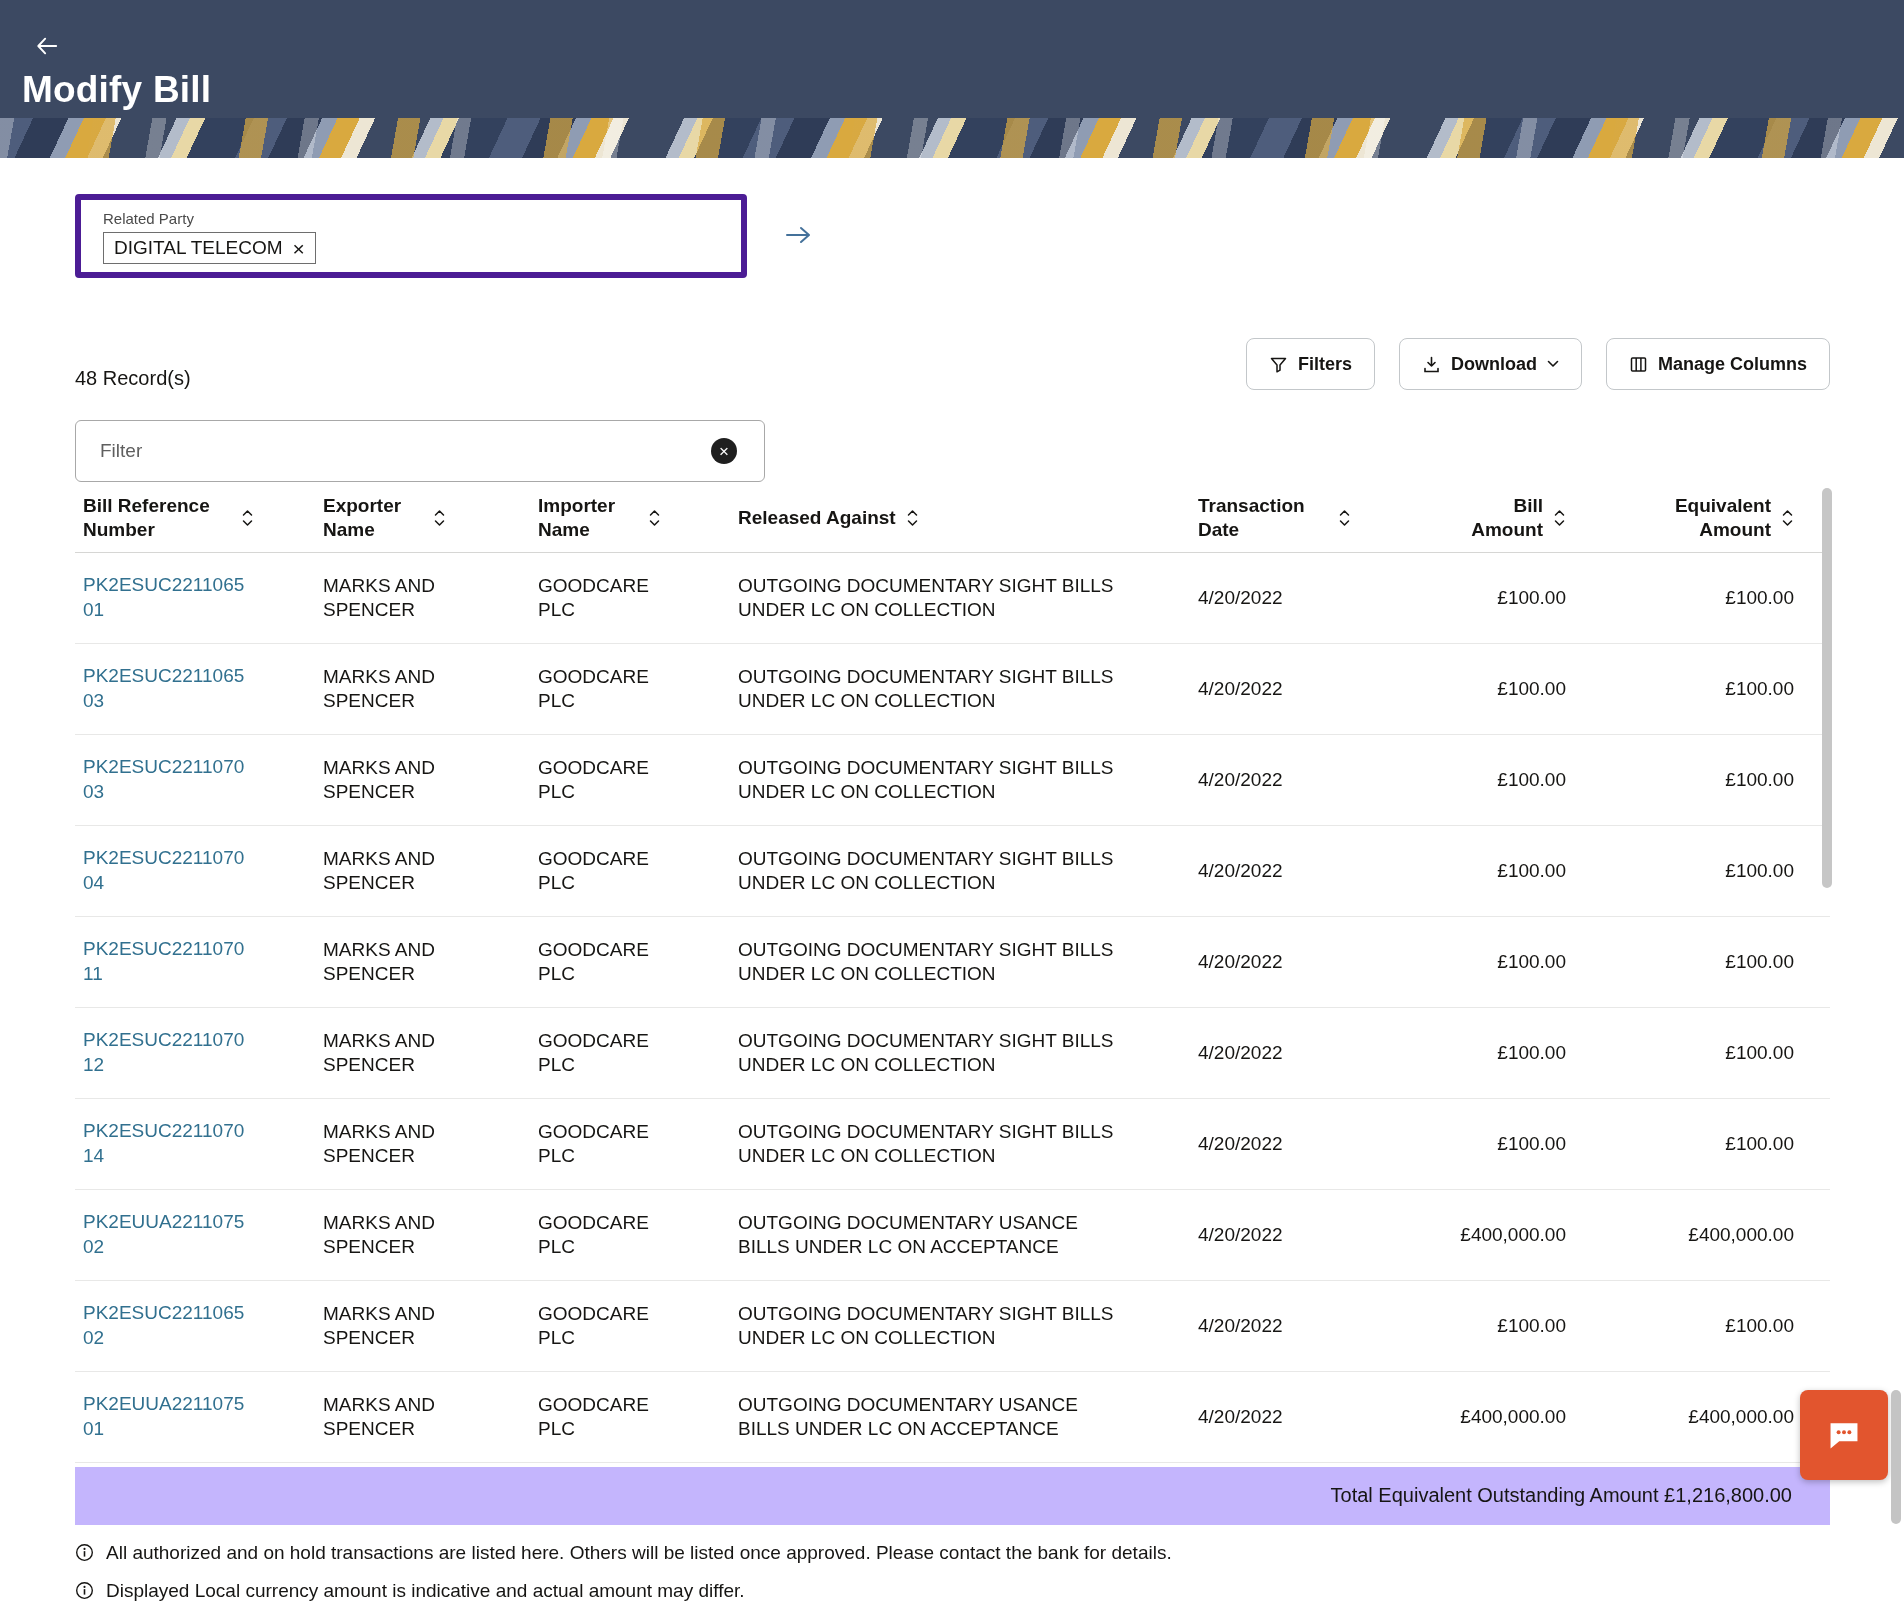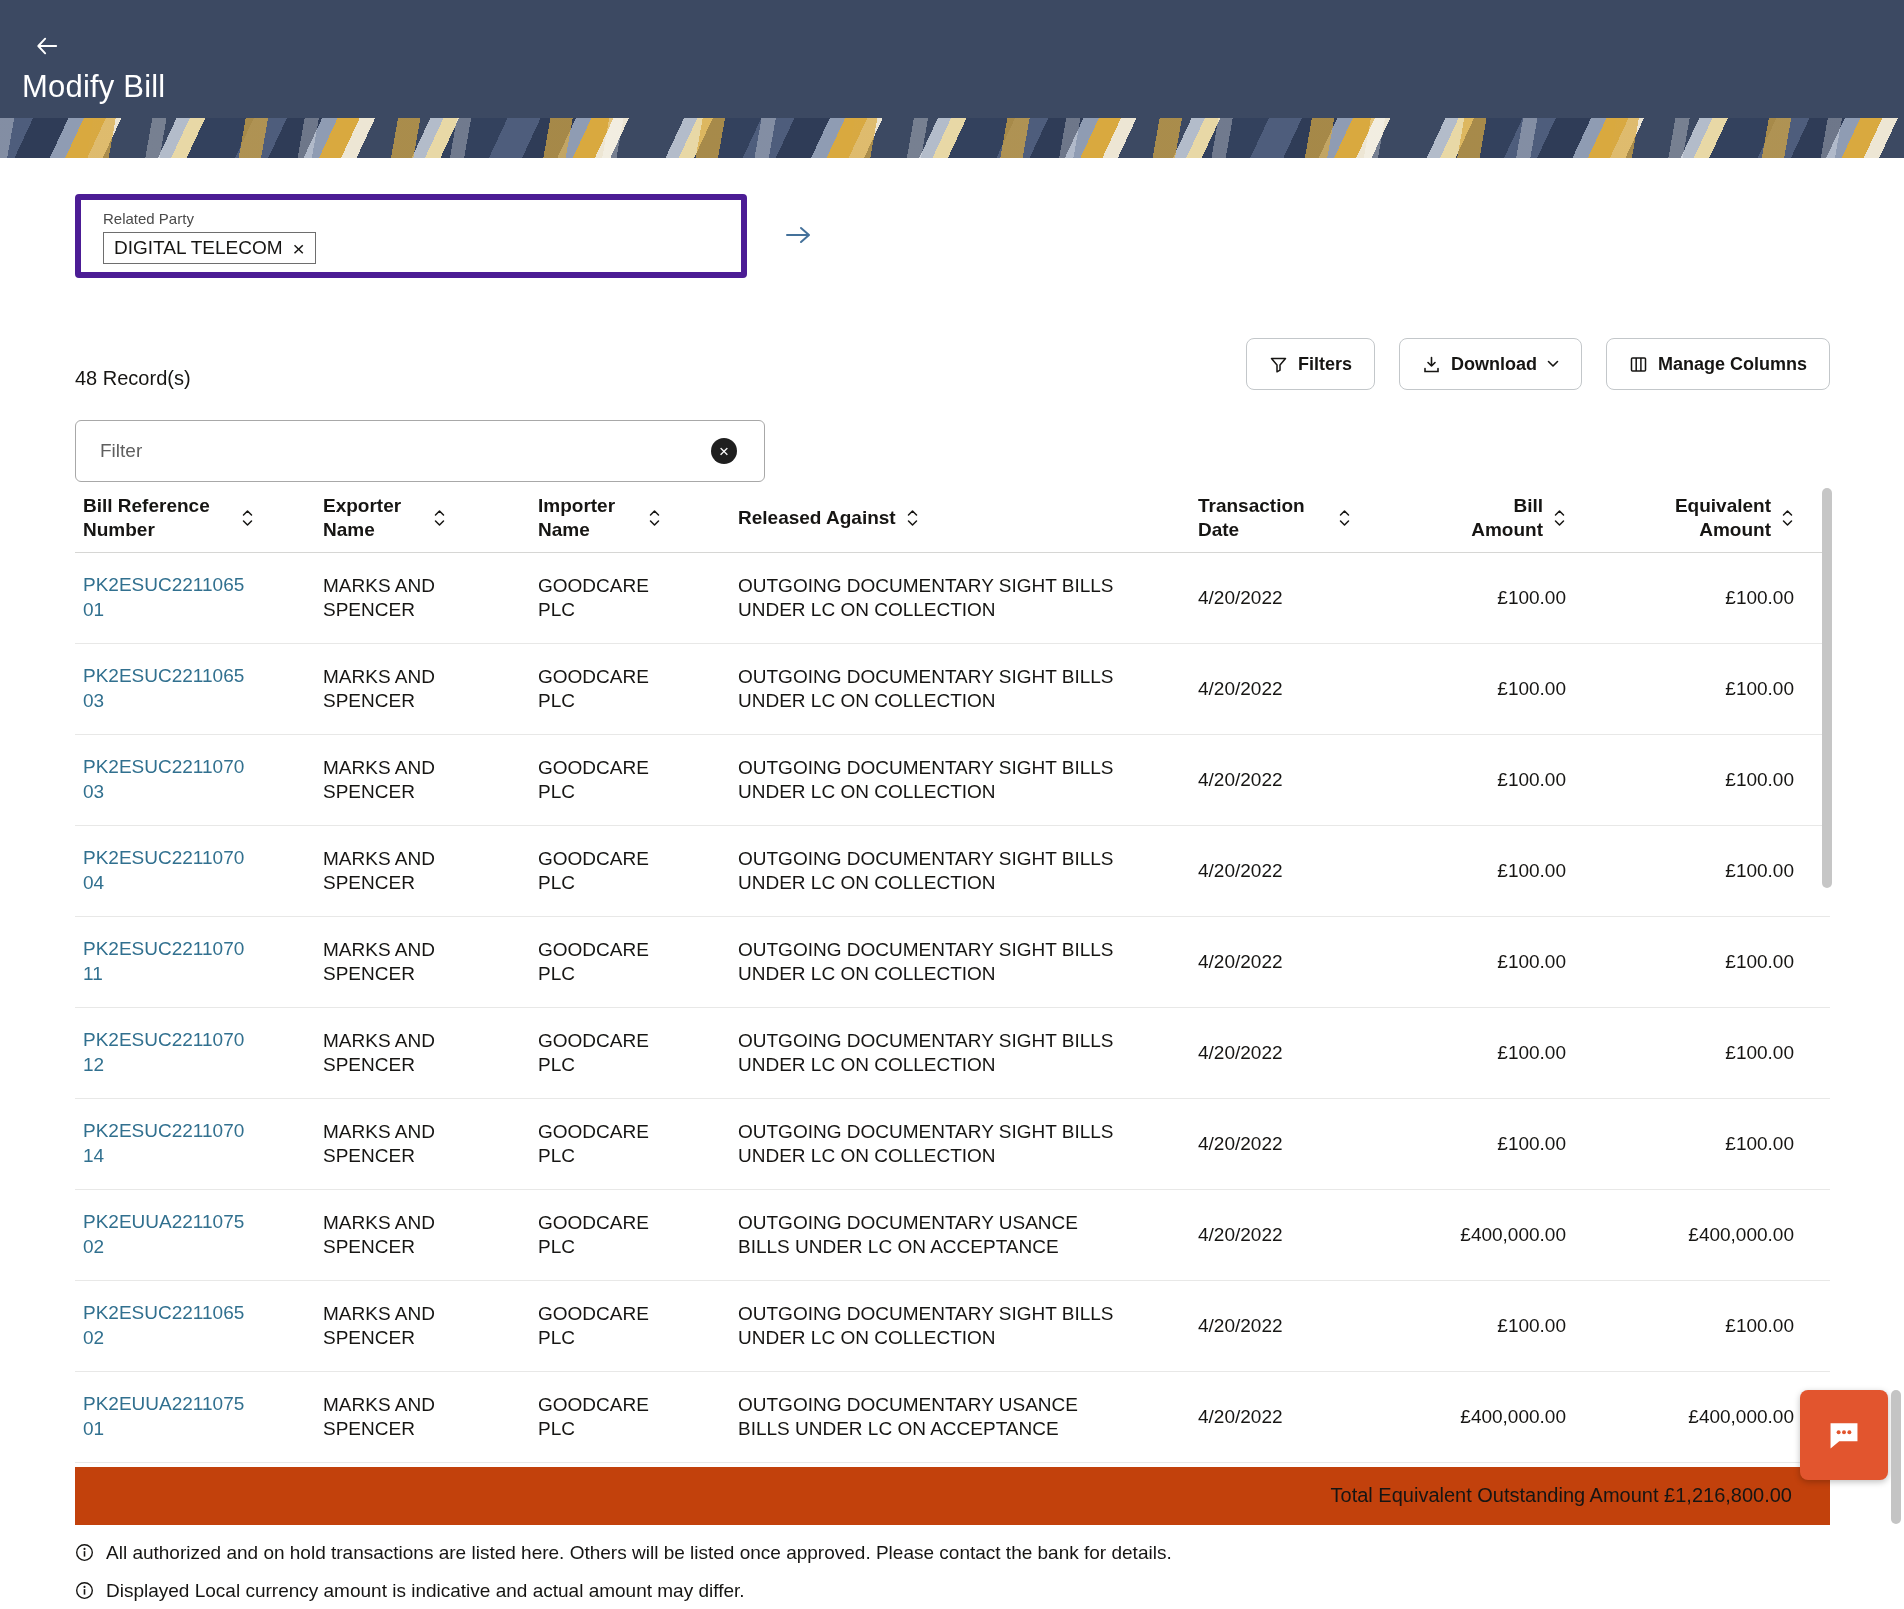--- a/index.html
+++ b/index.html
@@ -16,21 +16,21 @@
     height: 118px;
     background: var(--header-bg, #3c4962);
     color: #fff;
     padding: 36px 0 0 22px;
   }
   .back-btn {
     background: none; border: none; cursor: pointer;
     margin-left: 14px; display: block; padding: 0;
   }
   .app-title {
-    font-size: 31px; font-weight: normal; margin-top: 10px; letter-spacing: .2px;
+    font-size: 37px; font-weight: bold; margin-top: 10px; letter-spacing: .2px;
   }
   .banner {
     height: 40px;
     background:
       repeating-linear-gradient(100deg,
         rgba(255,255,255,.30) 0 14px, rgba(255,255,255,0) 14px 92px,
         rgba(216,169,66,.70) 92px 114px, rgba(255,255,255,0) 114px 150px),
       repeating-linear-gradient(115deg,
         #4e5d7c 0 30px, #2f3c57 30px 62px, #8f9cb3 62px 76px,
         #d9a93f 76px 96px, #ede6d4 96px 110px, #3c4962 110px 160px,
@@ -117,21 +117,21 @@
   .released { max-width: 392px; }
 
   .table-scroll-thumb {
     position: absolute; right: -2px; top: 6px;
     width: 10px; height: 400px;
     background: #c6c6c6; border-radius: 5px; cursor: grab;
   }
 
   
   .total-row {
-    margin-top: 4px; height: 58px; background: #c2410c;
+    margin-top: 4px; height: 58px; background: #c4b5fd;
     display: flex; align-items: center; justify-content: flex-end;
     padding-right: 38px; font-size: 20px;
   }
   .notes { margin-top: 16px; display: flex; flex-direction: column; gap: 13px; }
   .note { display: flex; align-items: flex-start; gap: 12px; font-size: 19px; line-height: 1.3; }
   .note svg { flex: 0 0 auto; margin-top: 2px; }
 
   
   .chat-fab {
     position: absolute; top: 1390px; right: 16px;

